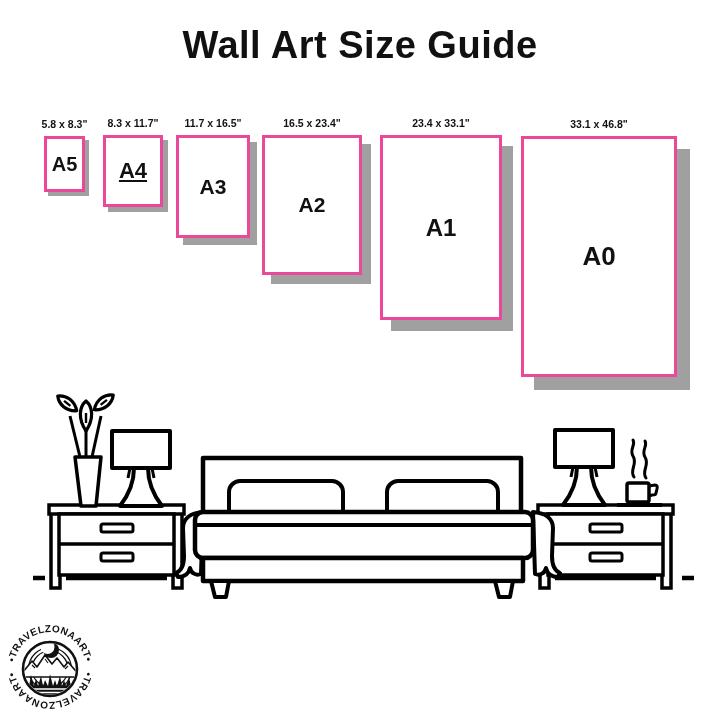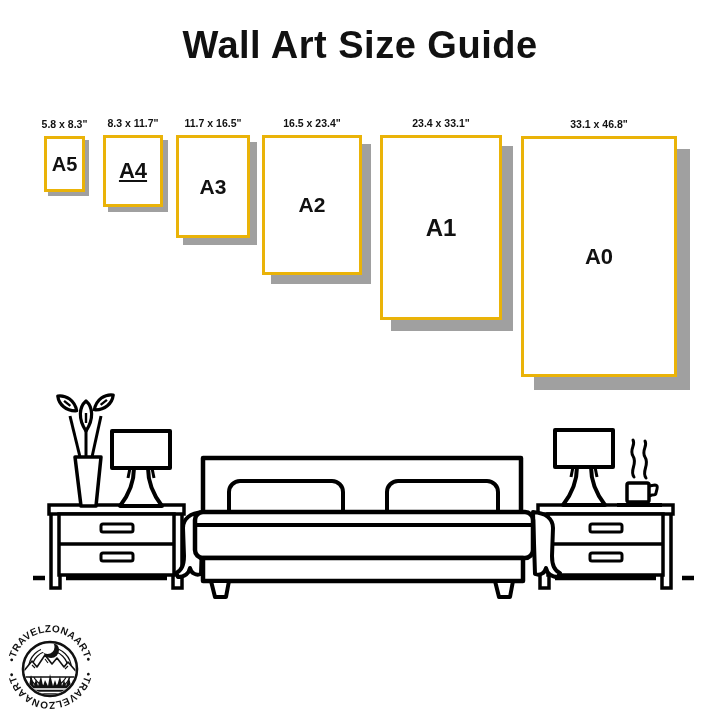--- a/index.html
+++ b/index.html
@@ -13,21 +13,21 @@
   }
 
   
   .frame-group { position:absolute; }
   .frame-dims  {
     position:absolute; left:50%; transform:translateX(-50%); top:-18px;
     white-space:nowrap; font-size:10.5px; font-weight:bold; color:#111;
   }
   .frame-box {
     position:absolute; left:0; top:0; width:100%; height:100%;
-    background:#fff; border:3px solid #eab308;
+    background:#fff; border:3px solid #ec4899;
     display:flex; align-items:center; justify-content:center;
   }
   .frame-code { font-weight:bold; color:#111; }
 
   
   .scene { position:absolute; left:0; top:378px; }
 
   
   .logo { position:absolute; left:5px; top:622px; }
   .logo text { font-family:"Liberation Sans", sans-serif; font-weight:bold; }
@@ -78,21 +78,21 @@
     <div class="frame-group" style="left:380px;top:135px;width:122px;height:185px;">
       <div class="frame-dims">23.4 x 33.1"</div>
       <div class="frame-box" style="box-shadow:11px 11px 0 #a0a0a0;">
         <span class="frame-code" style="font-size:24px;">A1</span>
       </div>
     </div>
 
     <div class="frame-group" style="left:521px;top:136px;width:156px;height:241px;">
       <div class="frame-dims">33.1 x 46.8"</div>
       <div class="frame-box" style="box-shadow:13px 13px 0 #a0a0a0;">
-        <span class="frame-code" style="font-size:22px;">A0</span>
+        <span class="frame-code" style="font-size:26px;">A0</span>
       </div>
     </div>
   </div>
 
   <svg class="scene" width="720" height="225" viewBox="0 378 720 225" fill="none" stroke="#000" stroke-linecap="butt">
 
     <g stroke-width="4.5">
       <line x1="33" y1="578" x2="45" y2="578"></line>
       <line x1="66" y1="578" x2="167" y2="578"></line>
       <line x1="555" y1="578" x2="656" y2="578"></line>

